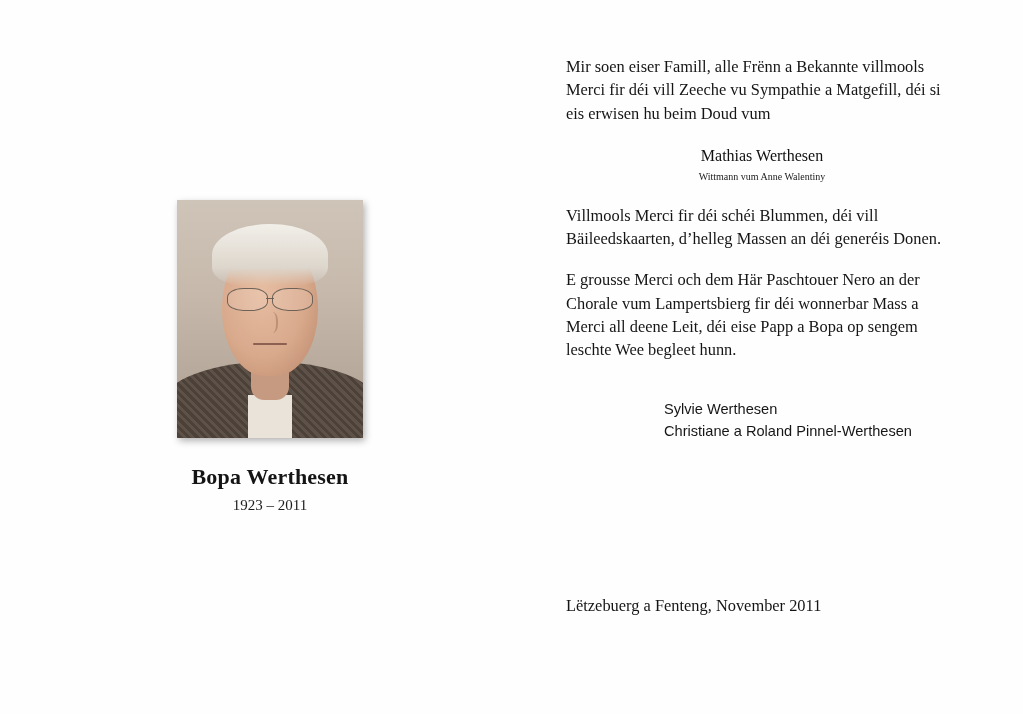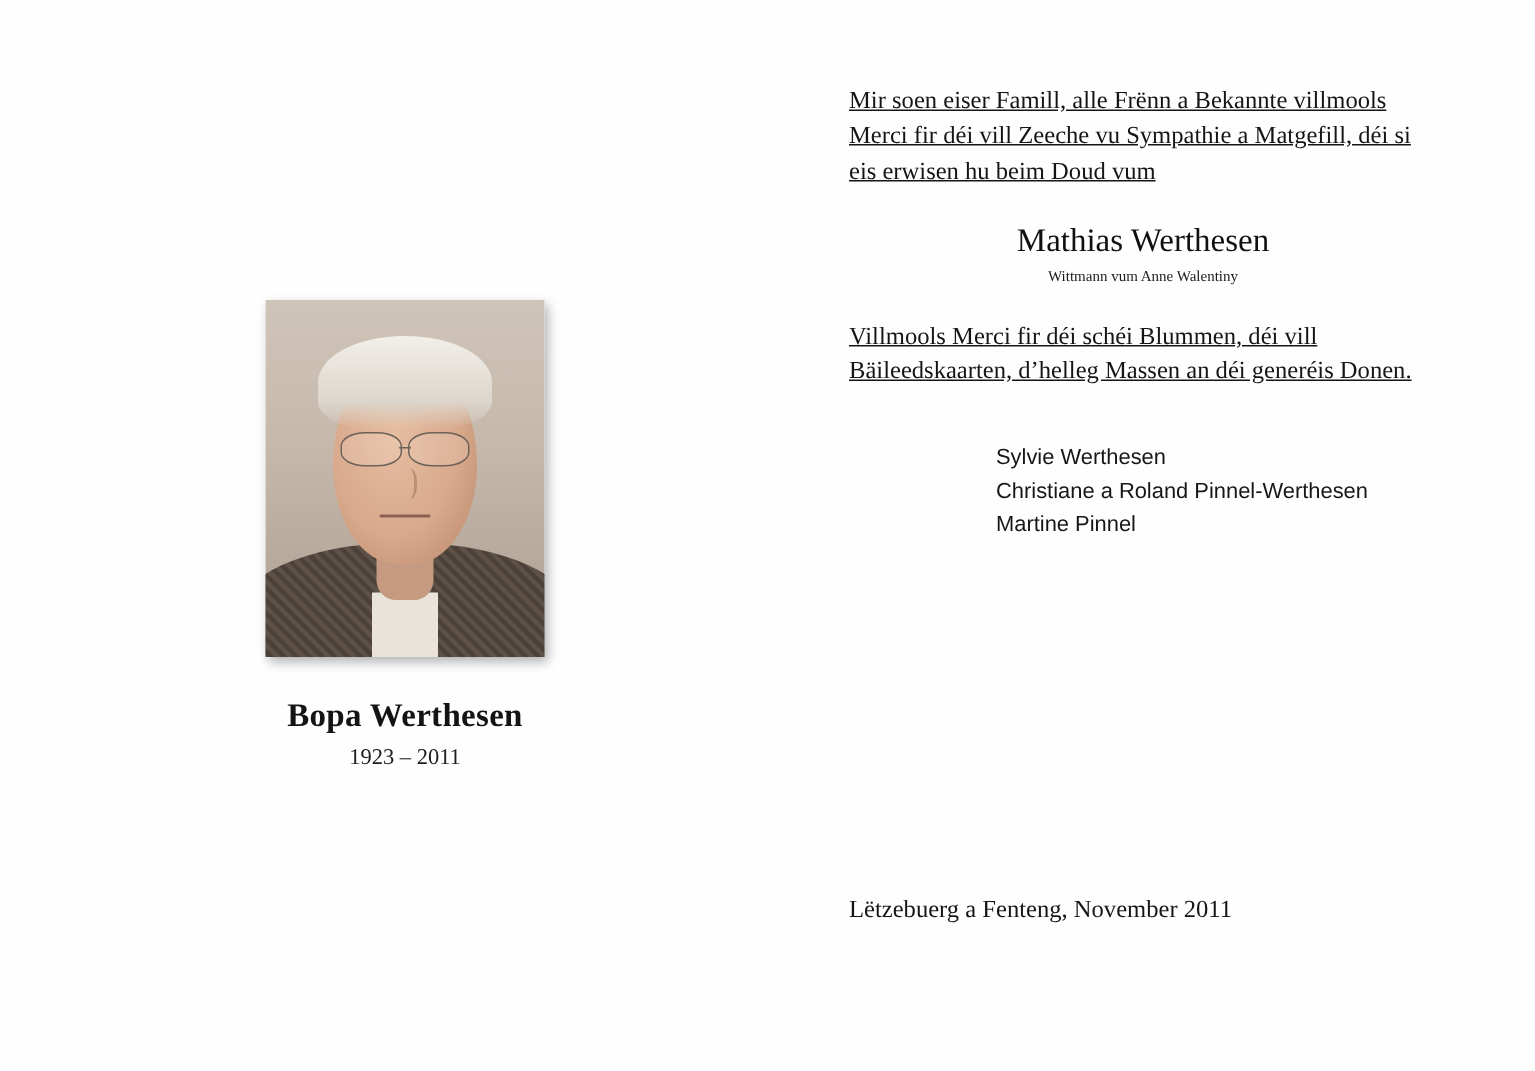--- a/index.html
+++ b/index.html
@@ -157,26 +157,25 @@
     position: absolute;
     left: 566px;
     top: 55px;
     width: 392px;
   }
   .para {
     font-size: 16.4px;
     line-height: 1.42;
     margin: 0 0 18px 0;
     color: #151515;
-    text-decoration: underline;
   }
   .para.tight { margin-bottom: 14px; }
   .honoree {
     text-align: center;
-    font-size: 22px;
+    font-size: 16px;
     margin: 22px 0 6px 0;
     color: #101010;
   }
   .honoree-sub {
     text-align: center;
     font-size: 10px;
     margin: 0 0 22px 0;
     color: #1a1a1a;
   }
   .signatures {
@@ -221,23 +220,23 @@
     <div class="deceased-dates">1923 – 2011</div>
   </div>
 
   <div class="right-col">
     <p class="para tight">Mir soen eiser Famill, alle Frënn a Bekannte villmools Merci fir déi vill Zeeche vu Sympathie a Matgefill, déi si eis erwisen hu beim Doud vum</p>
 
     <div class="honoree">Mathias Werthesen</div>
     <div class="honoree-sub">Wittmann vum Anne Walentiny</div>
 
     <p class="para">Villmools Merci fir déi schéi Blummen, déi vill Bäileedskaarten, d’helleg Massen an déi generéis Donen.</p>
+    <p class="para">E grousse Merci och dem Här Paschtouer Nero an der Chorale vum Lampertsbierg fir déi wonnerbar Mass a Merci all deene Leit, déi eise Papp a Bopa op sengem leschte Wee begleet hunn.</p>
 
     <div class="signatures">
       <div class="sig-line">Sylvie Werthesen</div>
       <div class="sig-line">Christiane a Roland Pinnel-Werthesen</div>
-      <div class="sig-line">Martine Pinnel</div>
     </div>
   </div>
 
   <div class="footer-place">Lëtzebuerg a Fenteng, November 2011</div>
 
 </div>
 
 </body></html>

